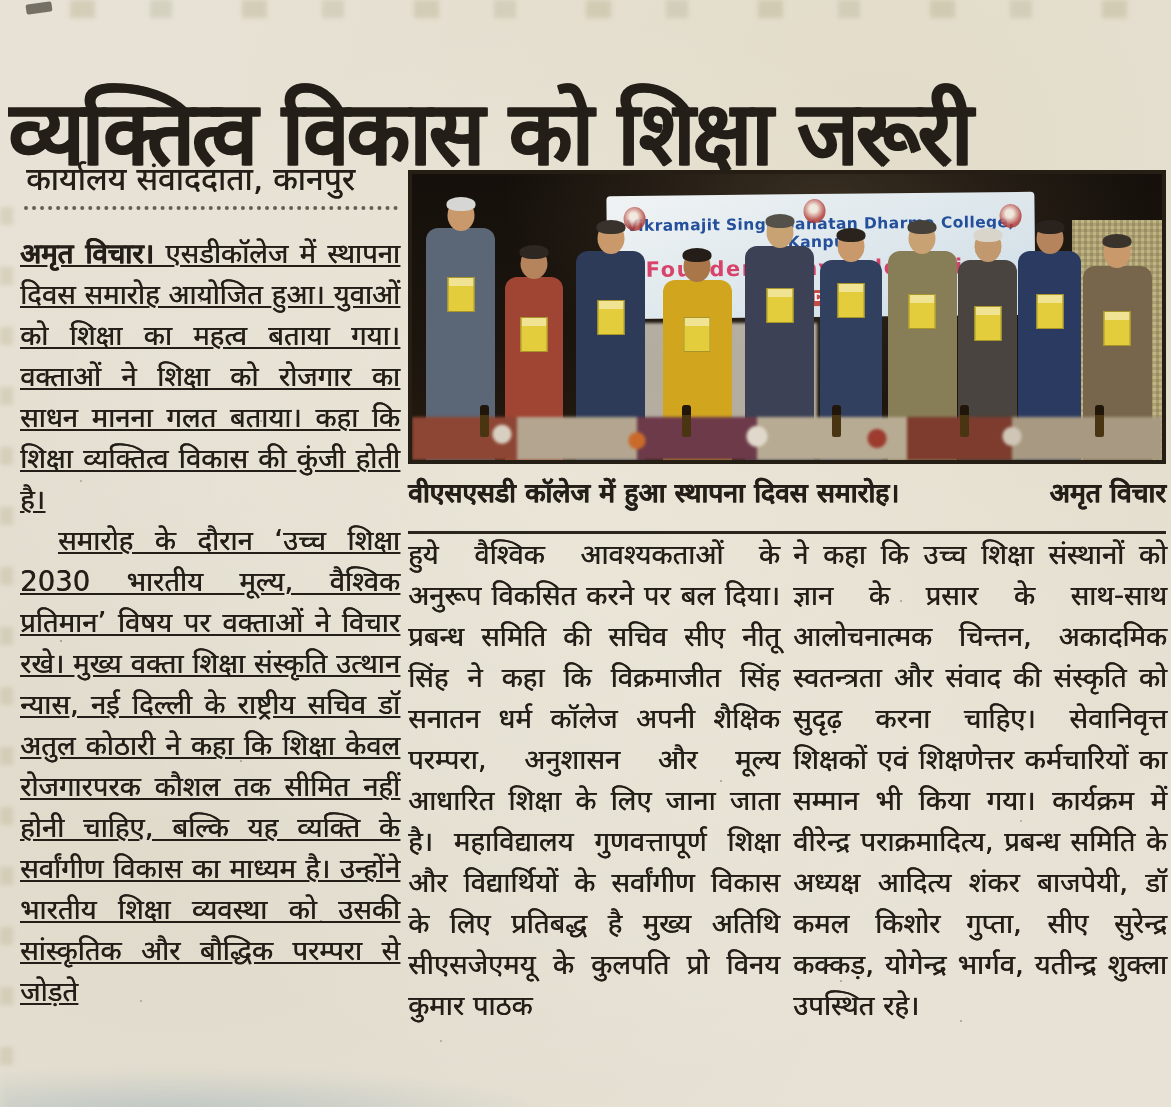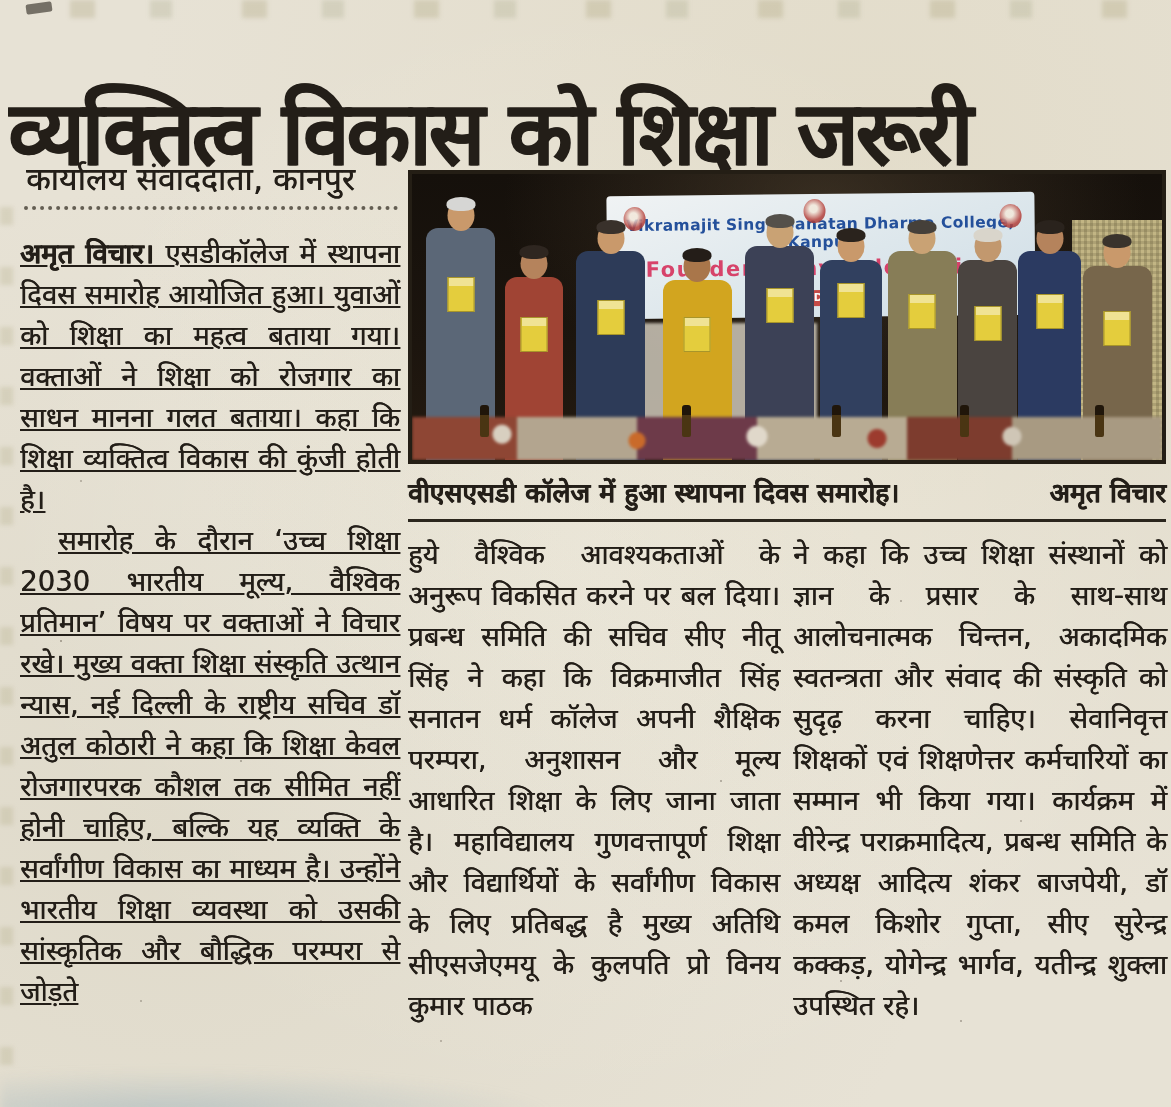--- a/index.html
+++ b/index.html
@@ -88,21 +88,21 @@
       radial-gradient(circle at 62% 50%, #9c3b2e 0 9px, transparent 10px),
       radial-gradient(circle at 80% 45%, #cfc6b6 0 9px, transparent 10px),
       linear-gradient(90deg,#8e4634 0 14%, #b3a58f 14% 30%, #6d3a49 30% 46%, #b8ab93 46% 66%, #7d3c2e 66% 80%, #a89a82 80% 100%);}
   .bottle{position:absolute;bottom:8%;width:9px;height:32px;border-radius:3px 3px 2px 2px;
     background:linear-gradient(180deg,#20160a 0 30%, #4a3513 30% 100%);}
   
   .caption-row{
     position:absolute;left:408px;top:474px;width:758px;
     display:flex;justify-content:space-between;align-items:baseline;
     font-size:26.5px;font-weight:bold;text-shadow:.45px 0 0 currentColor;
-    border-bottom:3px solid #2b261d;padding-bottom:9px;
+    border-bottom:3px solid #2b261d;padding-bottom:21px;
   }
   
   .bleed-top{position:absolute;top:0;left:0;right:0;height:18px;filter:blur(2px);
     background:repeating-linear-gradient(90deg, transparent 0 70px,
       rgba(146,138,88,.22) 70px 95px, transparent 95px 150px,
       rgba(118,128,82,.16) 150px 172px);}
   .bleed-left{position:absolute;top:200px;left:0;width:13px;bottom:0;filter:blur(2px);
     background:repeating-linear-gradient(0deg, transparent 0 42px, rgba(146,138,88,.18) 42px 60px);}
   .bleed-bottom{position:absolute;left:0;bottom:-8px;width:560px;height:46px;filter:blur(5px);
     background:radial-gradient(ellipse at 30% 100%, rgba(148,172,184,.5), transparent 70%);}

